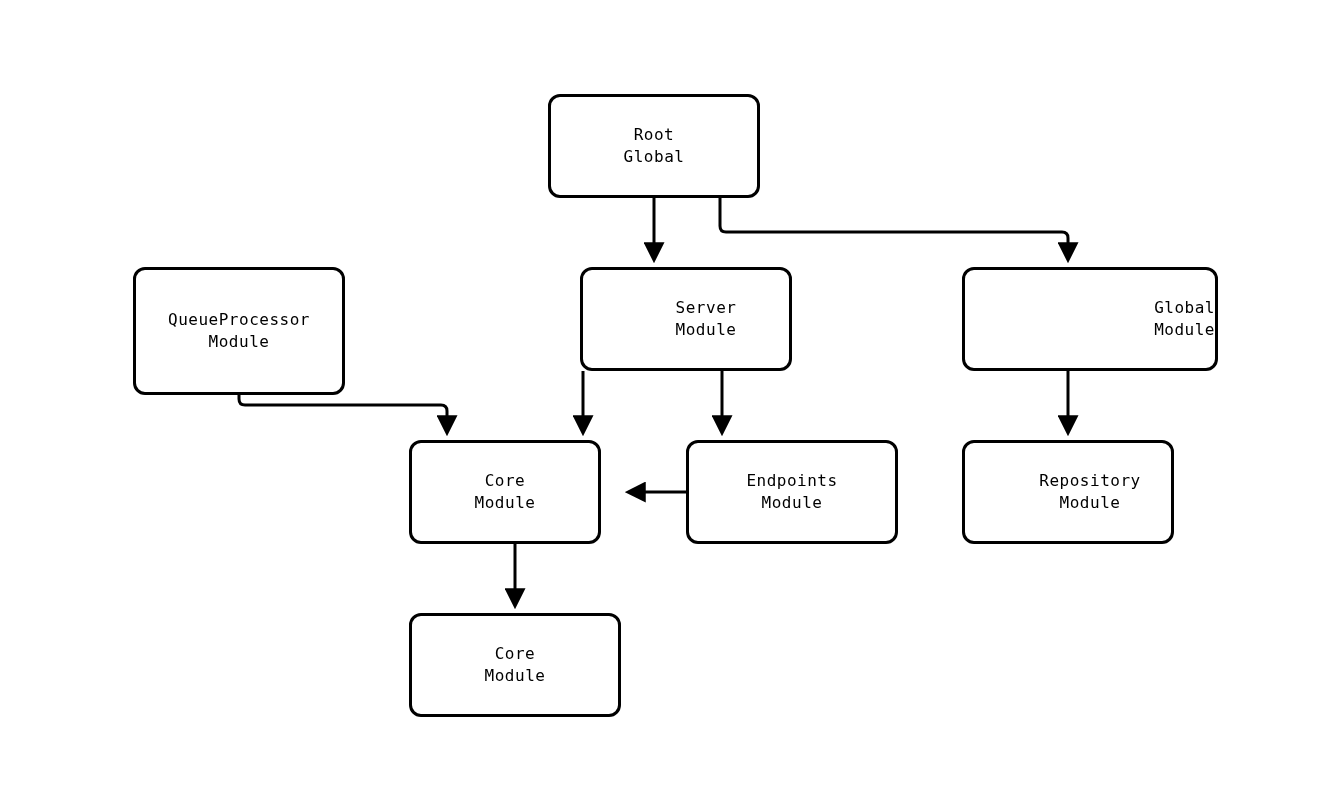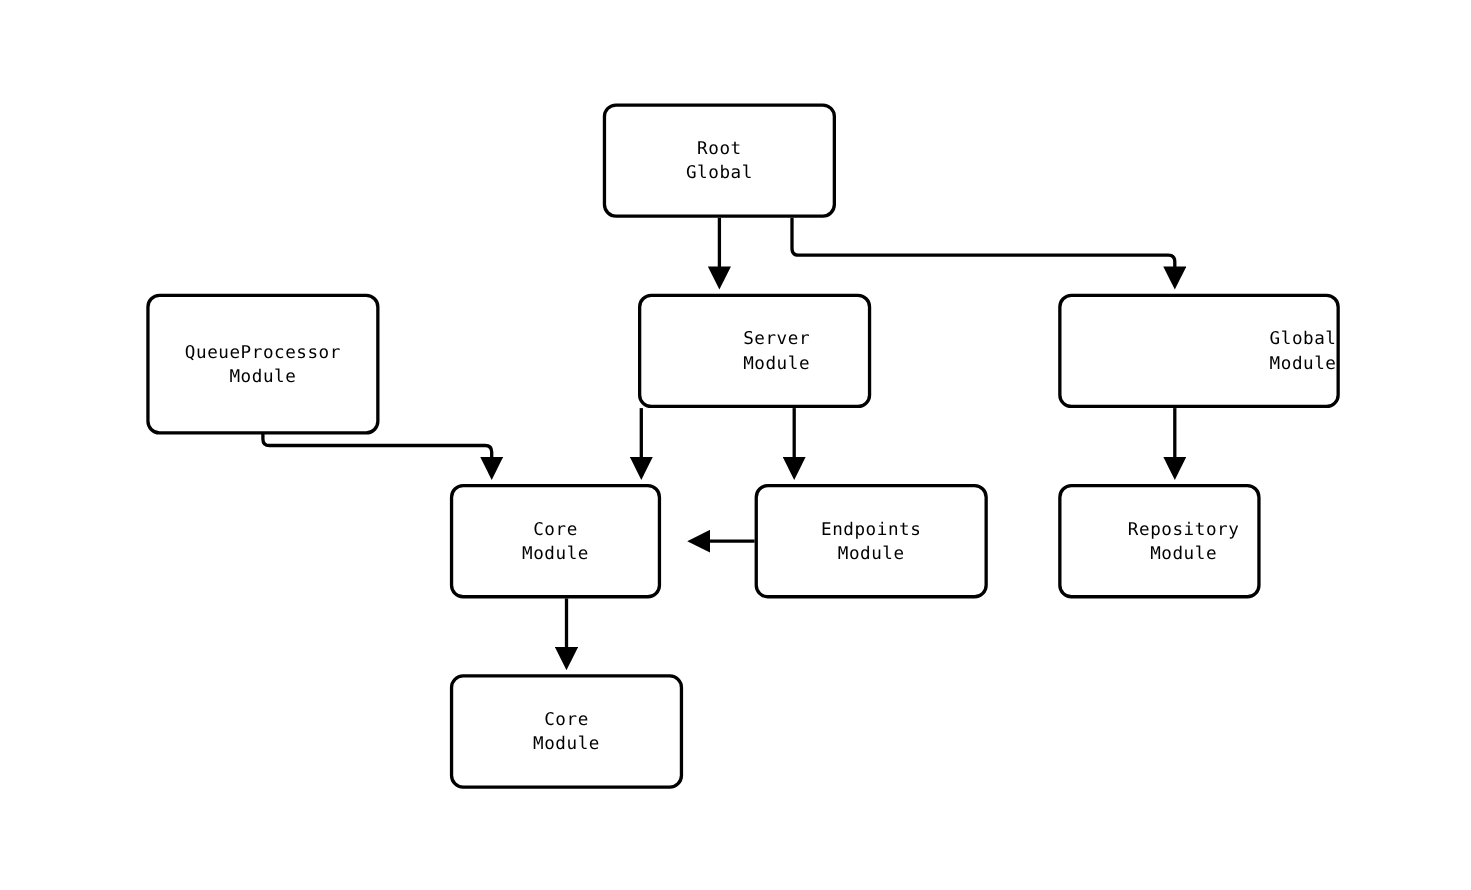--- a/index.html
+++ b/index.html
@@ -96,21 +96,21 @@
   <div class="node-box" style="left:409px; top:440px; width:192px; height:104px;">
     <div class="node-label">Core
 Module</div>
   </div>
 
   <div class="node-box" style="left:686px; top:440px; width:212px; height:104px;">
     <div class="node-label">Endpoints
 Module</div>
   </div>
 
-  <div class="node-box" style="left:962px; top:440px; width:184px; height:104px;padding-left:44px;">
+  <div class="node-box" style="left:962px; top:440px; width:212px; height:104px;padding-left:44px;">
     <div class="node-label">Repository
 Module</div>
   </div>
 
   <div class="node-box" style="left:409px; top:613px; width:212px; height:104px;">
     <div class="node-label">Core
 Module</div>
   </div>
 
 </div>

